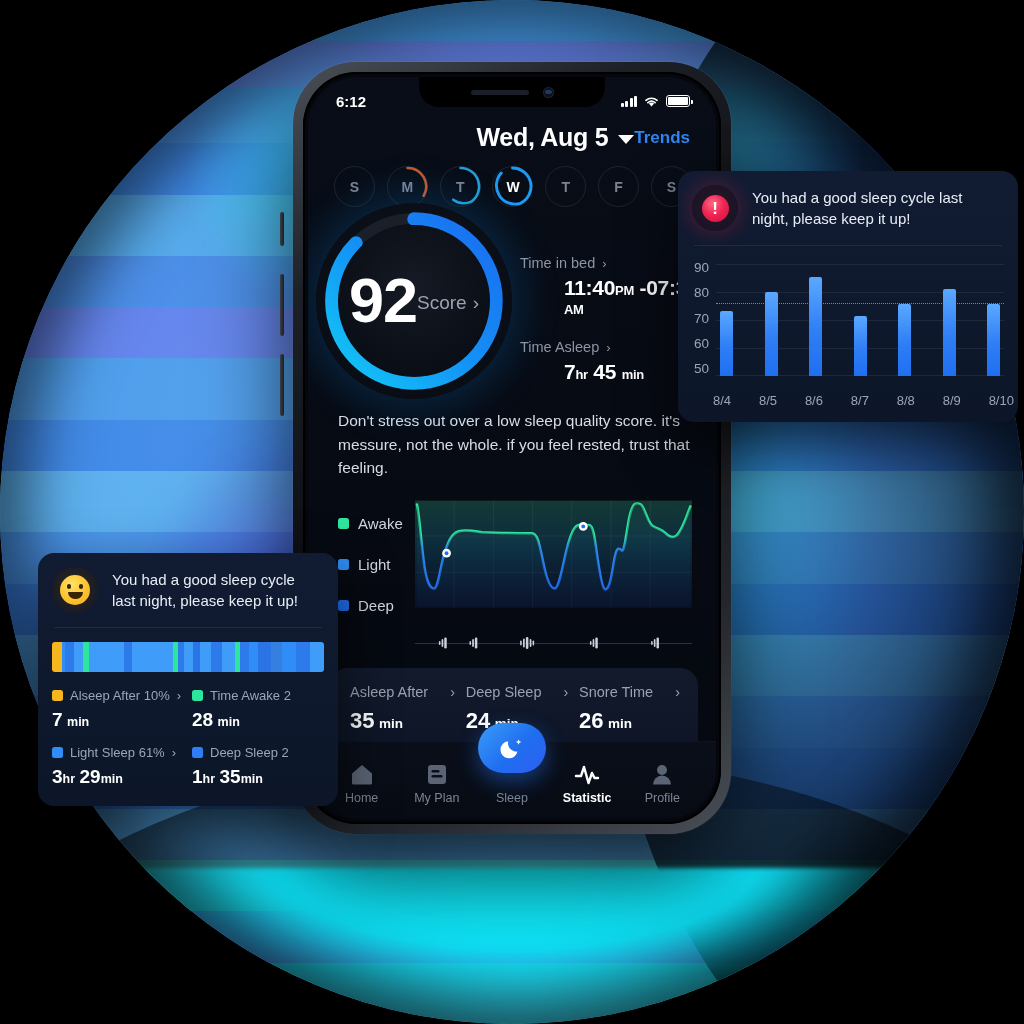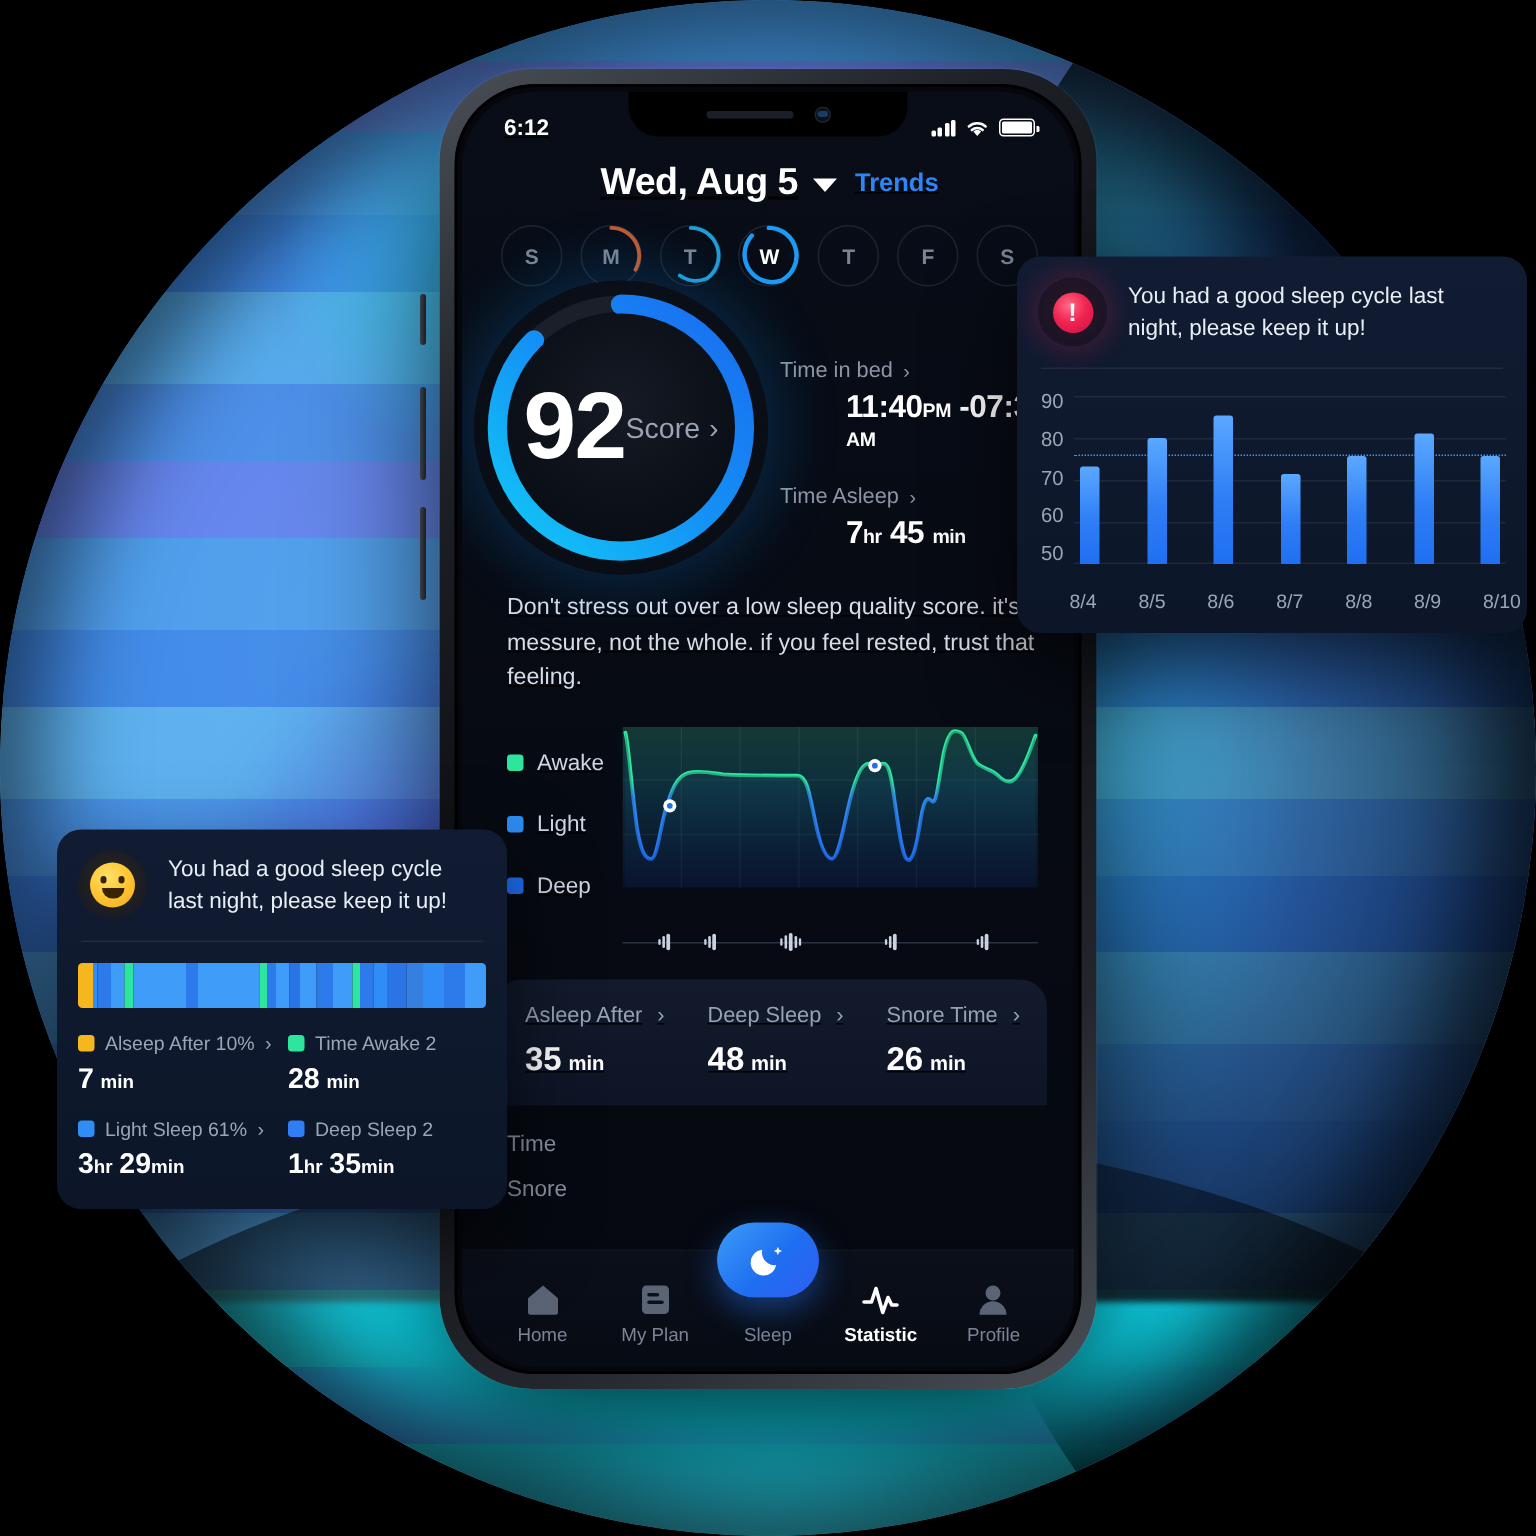--- a/index.html
+++ b/index.html
@@ -82,27 +82,26 @@
     background: radial-gradient(ellipse at 10% 50%, rgba(0,255,230,0.28) 0%, rgba(0,200,230,0.0) 62%);
     filter: blur(6px);
   }
   .bg-vignette {
     position: absolute; inset: 0; border-radius: 50%;
     box-shadow: inset 0 0 60px 30px rgba(0,0,0,0.55);
   }
 
   
   .phone {
-    position: absolute; left: 293px; top: 46px;
-    width: 438px; height: 880px;
+    position: absolute; left: 293px; top: 62px;
+    width: 438px; height: 772px;
     border-radius: 62px;
     background: linear-gradient(145deg,#4b5058 0%, #1d2026 22%, #0c0e12 48%, #23262c 78%, #4a4f57 100%);
     padding: 10px;
     box-shadow: 0 40px 90px rgba(0,0,0,0.75), 0 0 0 1px rgba(255,255,255,0.05);
-    text-decoration: underline;
   }
   .phone-inner {
     position: relative; width: 100%; height: 100%;
     border-radius: 54px;
     background: #05070d;
     padding: 5px;
     box-shadow: inset 0 0 0 2px #000;
   }
   .screen {
     position: relative; width: 100%; height: 100%;
@@ -144,23 +143,22 @@
   .sig { display: flex; align-items: flex-end; gap: 1.5px; height: 11px; }
   .sig i { width: 3px; background: #fff; border-radius: 1px; display: block; }
   .sig i:nth-child(1){height:4px}.sig i:nth-child(2){height:6px}
   .sig i:nth-child(3){height:8.5px}.sig i:nth-child(4){height:11px}
   .batt { width: 24px; height: 12px; border-radius: 3px; border: 1.5px solid #fff; position: relative; }
   .batt::after{content:"";position:absolute;left:1px;top:1px;right:1px;bottom:1px;background:#fff;border-radius:1px;}
   .batt::before{content:"";position:absolute;right:-3.5px;top:3.5px;width:2px;height:4px;background:#fff;border-radius:0 1px 1px 0;}
 
   
   .app-header {
-    display:flex; align-items:center; justify-content:center;
+    display:flex; align-items:center; justify-content:flex-end;
     padding: 6px 26px 0 28px;
-    gap: 12px;
   }
   .date-title { display:flex; align-items:center; gap:10px; color:#fff; font-size:25px; font-weight:700; letter-spacing:-0.3px; }
   .caret { width:0;height:0;border-left:8px solid transparent;border-right:8px solid transparent;border-top:9px solid #fff; margin-top:4px;}
   .trends-link { color:#2e86f5; font-size:17px; font-weight:700; }
 
   
   .weekdays { display:flex; align-items:center; justify-content:space-between; padding: 14px 24px 0 26px; }
   .day { position:relative; width:41px; height:41px; }
   .day .ring-bg { position:absolute; inset:0; border-radius:50%; border:1.8px solid #1d2430; }
   .day .ring-arc { position:absolute; inset:-1px; border-radius:50%; }
@@ -212,21 +210,21 @@
   .snore-line::before { content:""; position:absolute; left:0; right:0; top:50%; height:1px; background:#2a3340; }
 
   
   .stats-card {
     margin: 14px 18px 0 22px;
     background: linear-gradient(180deg,#121a2c 0%, #0d1526 100%);
     border-radius: 18px 18px 0 0;
     padding: 16px 18px 18px 20px;
     display:flex; justify-content:space-between;
   }
-  .stat-label { display:flex; align-items:center; gap:10px; color:#98a2b2; font-size:14.5px; }
+  .stat-label { display:flex; align-items:center; gap:22px; color:#98a2b2; font-size:14.5px; }
   .stat-value { color:#fff; font-weight:700; margin-top:8px; }
   .sv-num { font-size:22px; }
   .sv-unit { font-size:13.5px; }
 
   
   .tabbar {
     position:absolute; left:0; right:0; bottom:0; height:78px;
     background: linear-gradient(180deg,#0a0f1a 0%, #070b13 100%);
     display:flex; align-items:flex-end; justify-content:space-around;
     padding: 0 16px 14px 16px;
@@ -554,21 +552,21 @@
               <span class="sv-num">35</span>
               <span class="sv-unit">min</span>
             </div>
           </div>
           <div>
             <div class="stat-label">
               <span>Deep Sleep</span>
               <span>›</span>
             </div>
             <div class="stat-value">
-              <span class="sv-num">48</span>
+              <span class="sv-num">24</span>
               <span class="sv-unit">min</span>
             </div>
           </div>
           <div>
             <div class="stat-label">
               <span>Snore Time</span>
               <span>›</span>
             </div>
             <div class="stat-value">
               <span class="sv-num">26</span>

